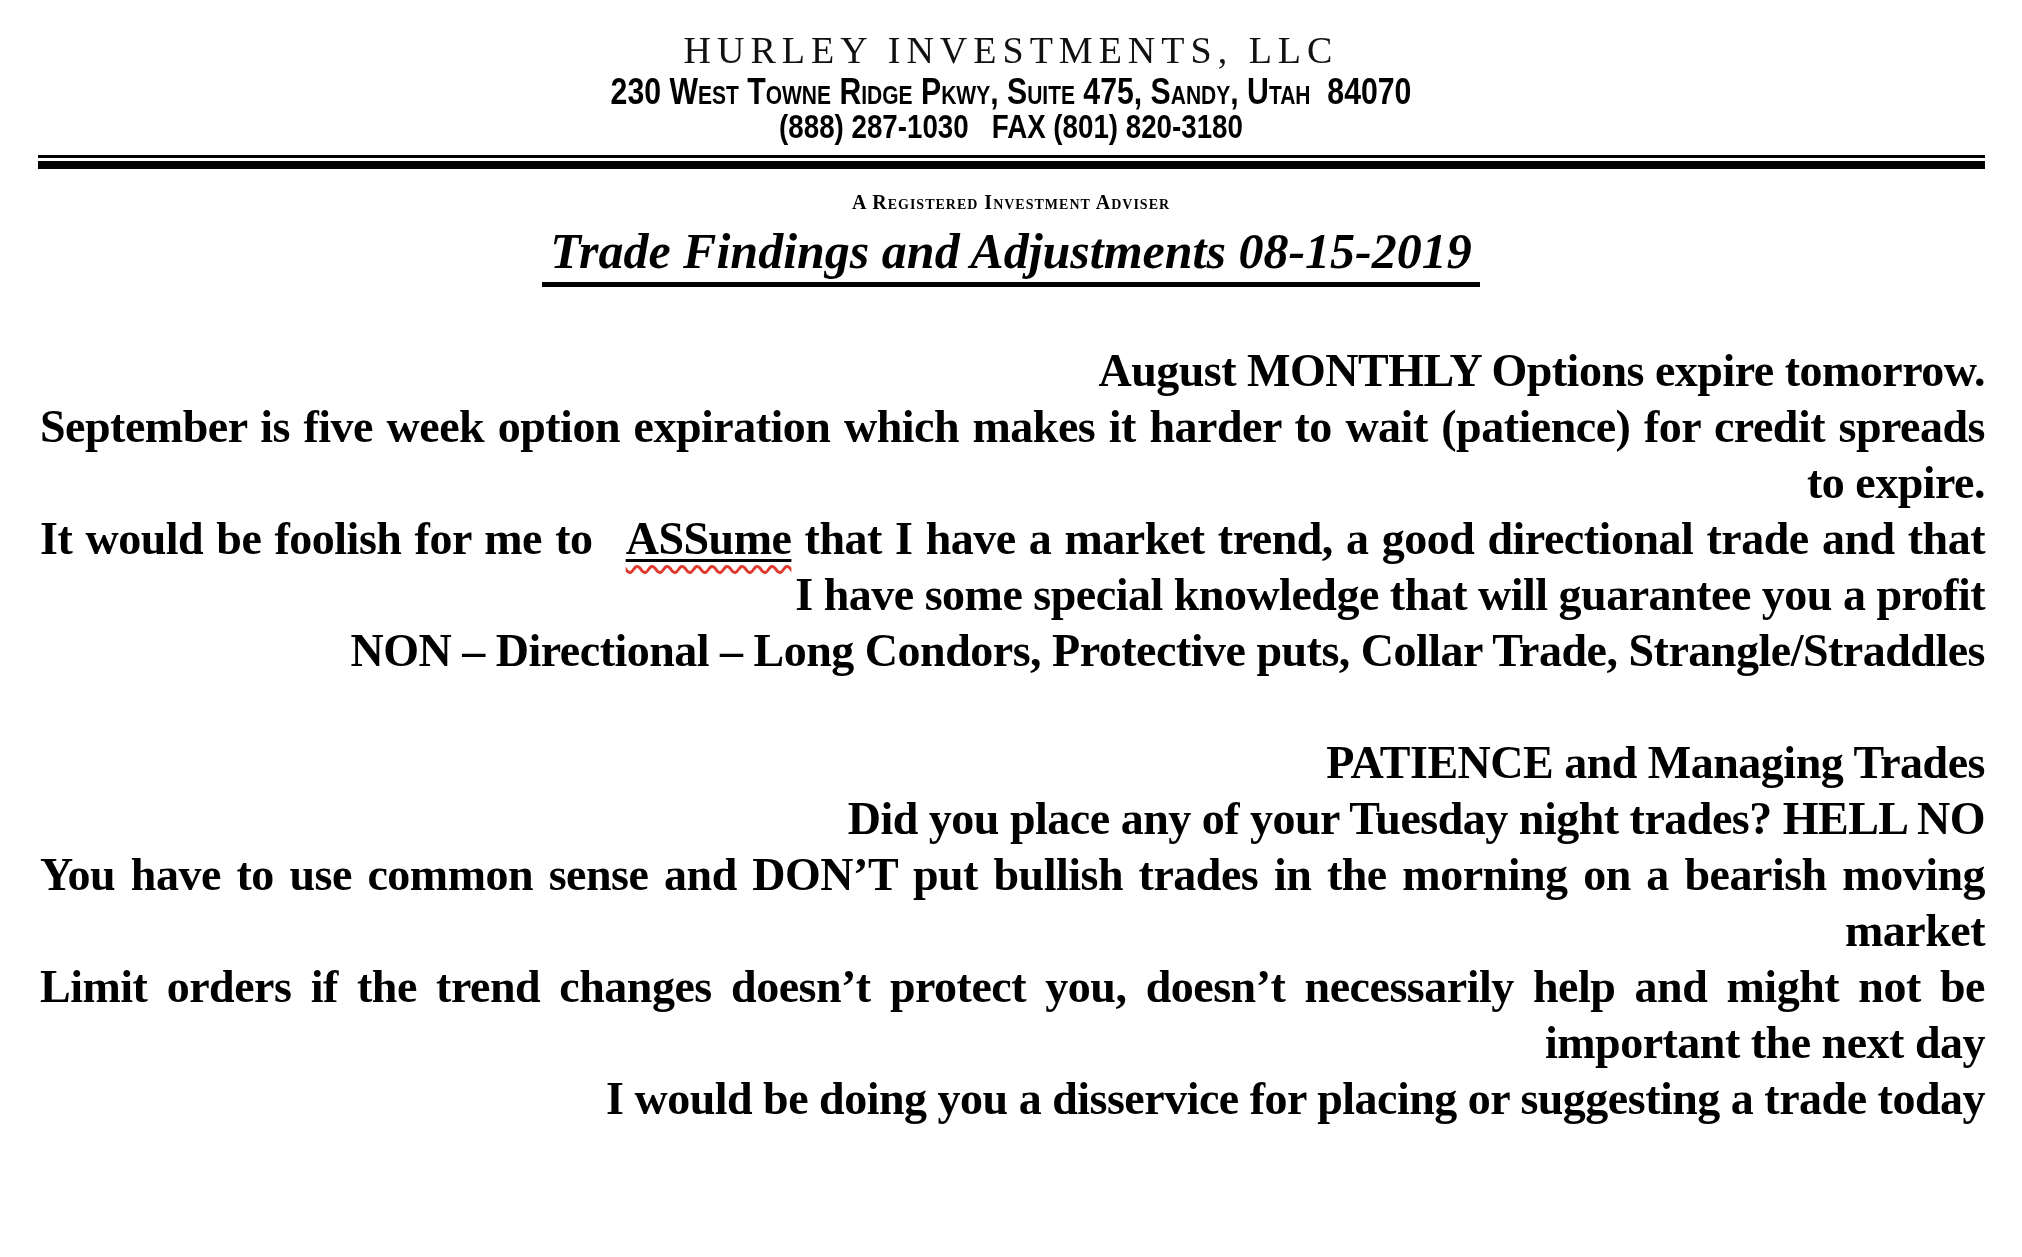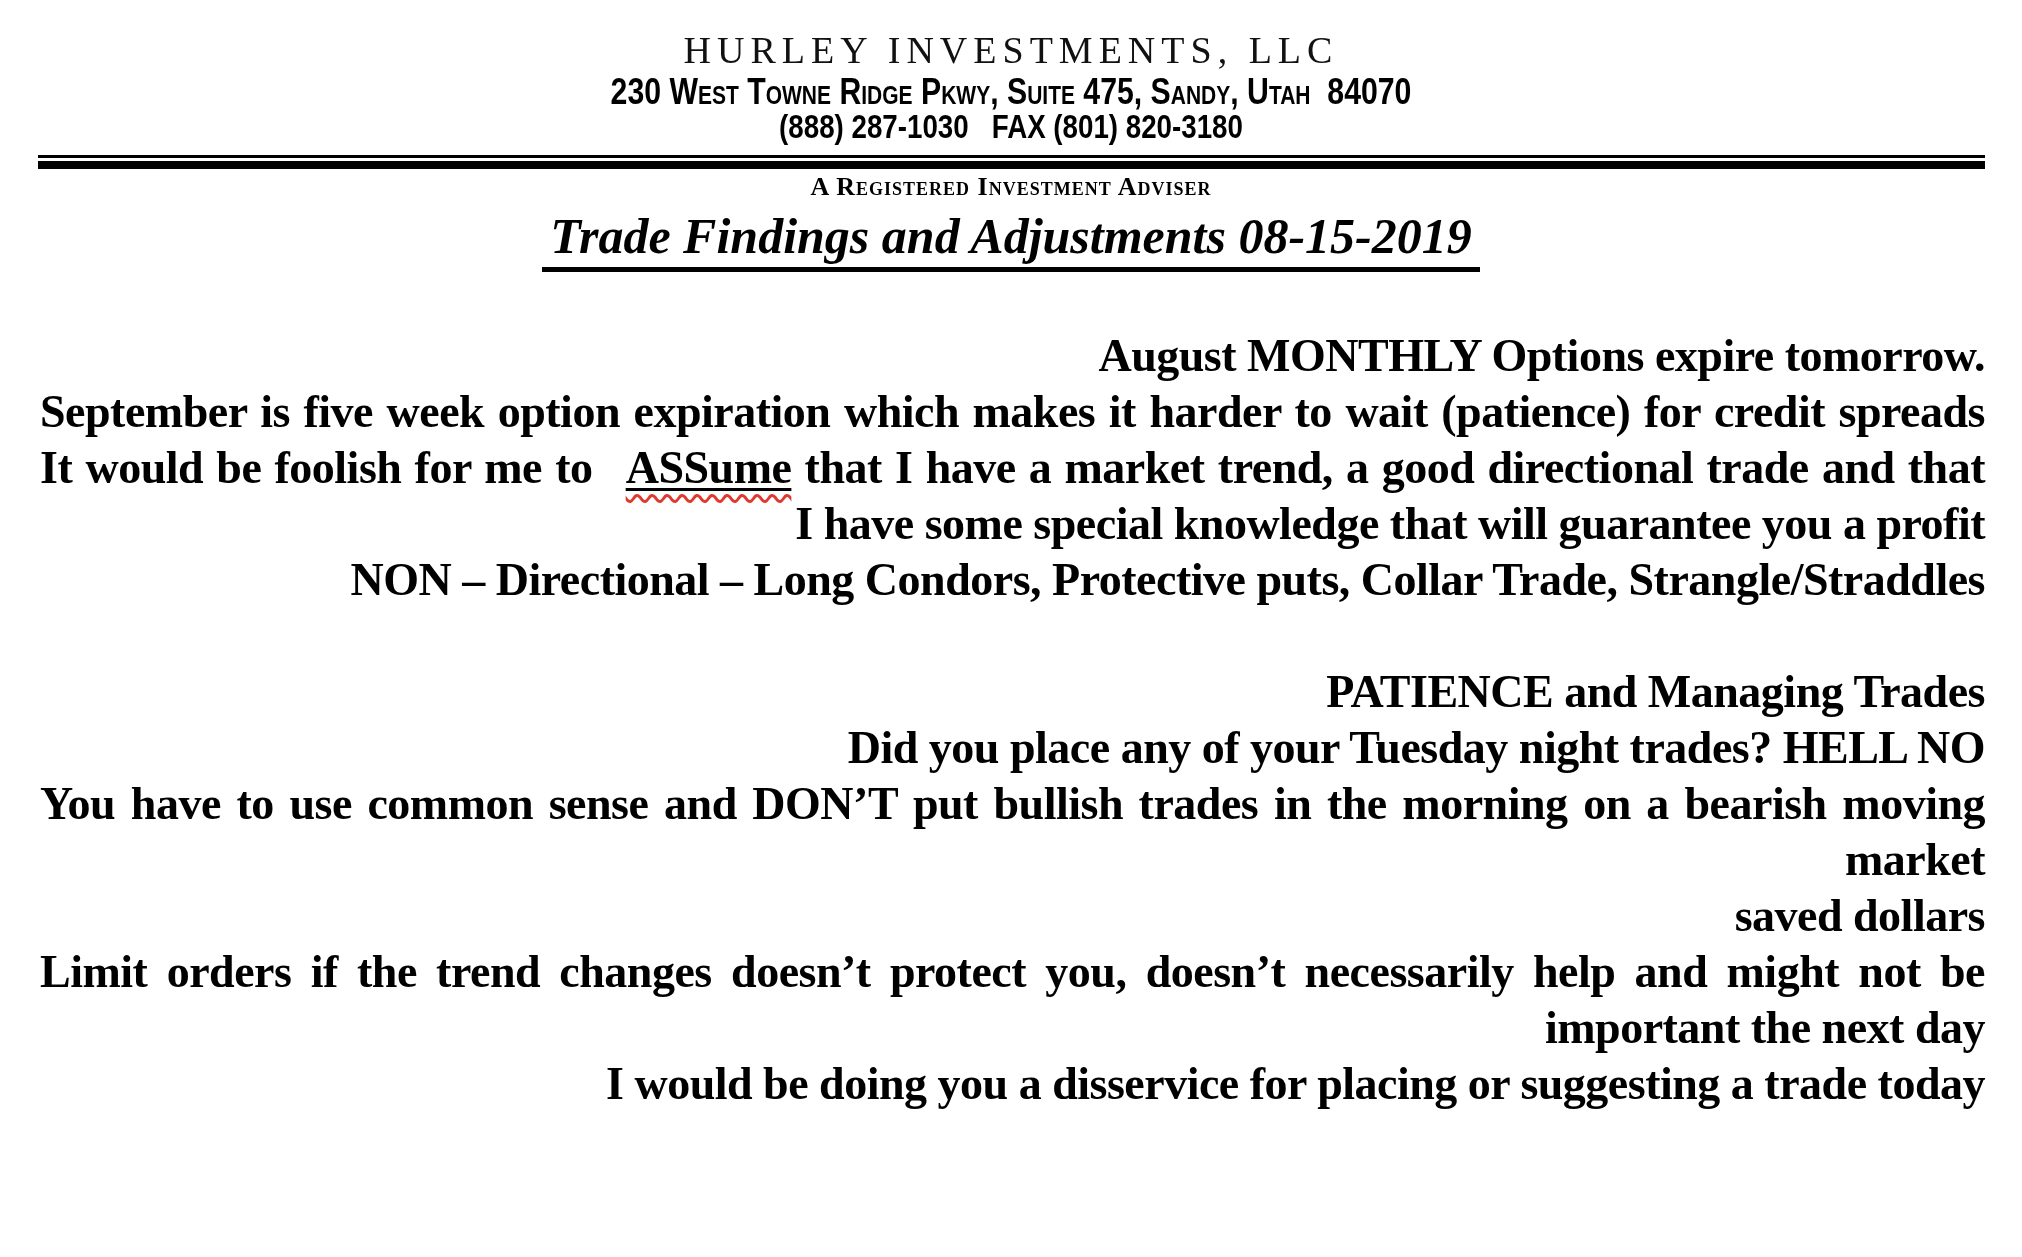--- a/index.html
+++ b/index.html
@@ -33,23 +33,23 @@
     font-weight:700;
     font-size:33px; line-height:32px;
     white-space:pre;
     transform:scaleX(.84); transform-origin:50% 50%;
   }
   .rules { margin:12px 37px 0 38px; }
   .rule-thin  { height:3px; background:#000; }
   .rule-gap   { height:3px; }
   .rule-thick { height:8px; background:#000; }
   .adviser {
-    margin-top:5px;
+    margin-top:20px;
     font-weight:700; font-variant:small-caps;
-    font-size:26px; line-height:26px; letter-spacing:1px;
+    font-size:20px; line-height:26px; letter-spacing:1px;
   }
   .title-wrap { margin-top:8px; line-height:0; }
   .doc-title {
     display:inline-block;
     font-size:50px; line-height:56px;
     font-weight:700; font-style:italic;
     border-bottom:5px solid #000;
     padding:0 8px 3px 8px;
   }
 
@@ -96,31 +96,31 @@
     <div class="adviser">A Registered Investment Adviser</div>
 
     <div class="title-wrap">
       <span class="doc-title">Trade Findings and Adjustments 08-15-2019</span>
     </div>
   </div>
 
   <div class="bodytext">
     <div class="line plain">August MONTHLY Options expire tomorrow.</div>
     <div class="line fill">September is five week option expiration which makes it harder to wait (patience) for credit spreads</div>
+    <div class="line indent">to expire.</div>
 
     <div class="line fill"><span>It would be foolish for me to </span><span class="uline"><span class="squiggle">ASSume</span></span><span> that I have a market trend, a good directional trade and that</span></div>
 
     <div class="line indent">I have some special knowledge that will guarantee you a profit</div>
     <div class="line plain">NON – Directional – Long Condors, Protective puts, Collar Trade, Strangle/Straddles</div>
 
     <div class="spacer"></div>
 
     <div class="line plain">PATIENCE and Managing Trades</div>
     <div class="line plain">Did you place any of your Tuesday night trades? HELL NO</div>
     <div class="line fill">You have to use common sense and DON’T put bullish trades in the morning on a bearish moving</div>
     <div class="line indent">market</div>
-    <div class="line indent">saved dollars</div>
     <div class="line fill">Limit orders if the trend changes doesn’t protect you, doesn’t necessarily help and might not be</div>
     <div class="line indent">important the next day</div>
     <div class="line plain">I would be doing you a disservice for placing or suggesting a trade today</div>
   </div>
 
 </div>
 
 </body></html>

